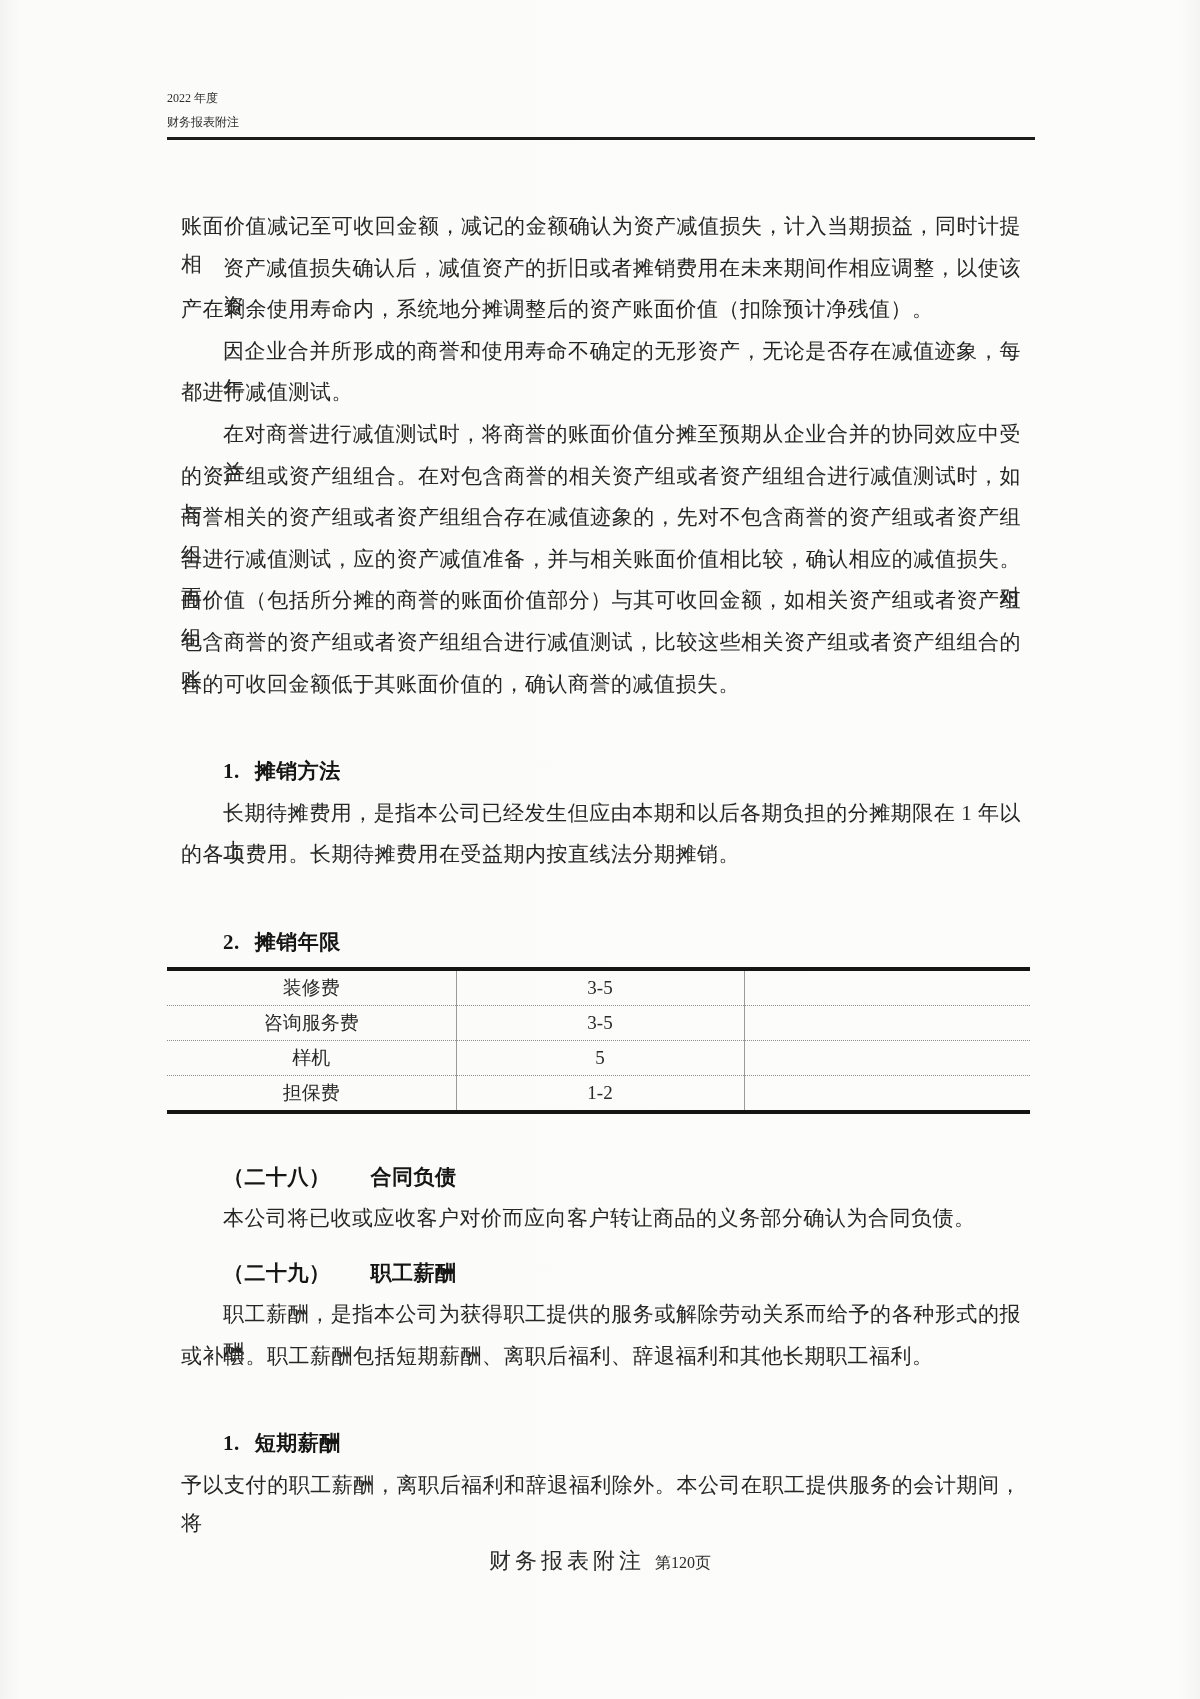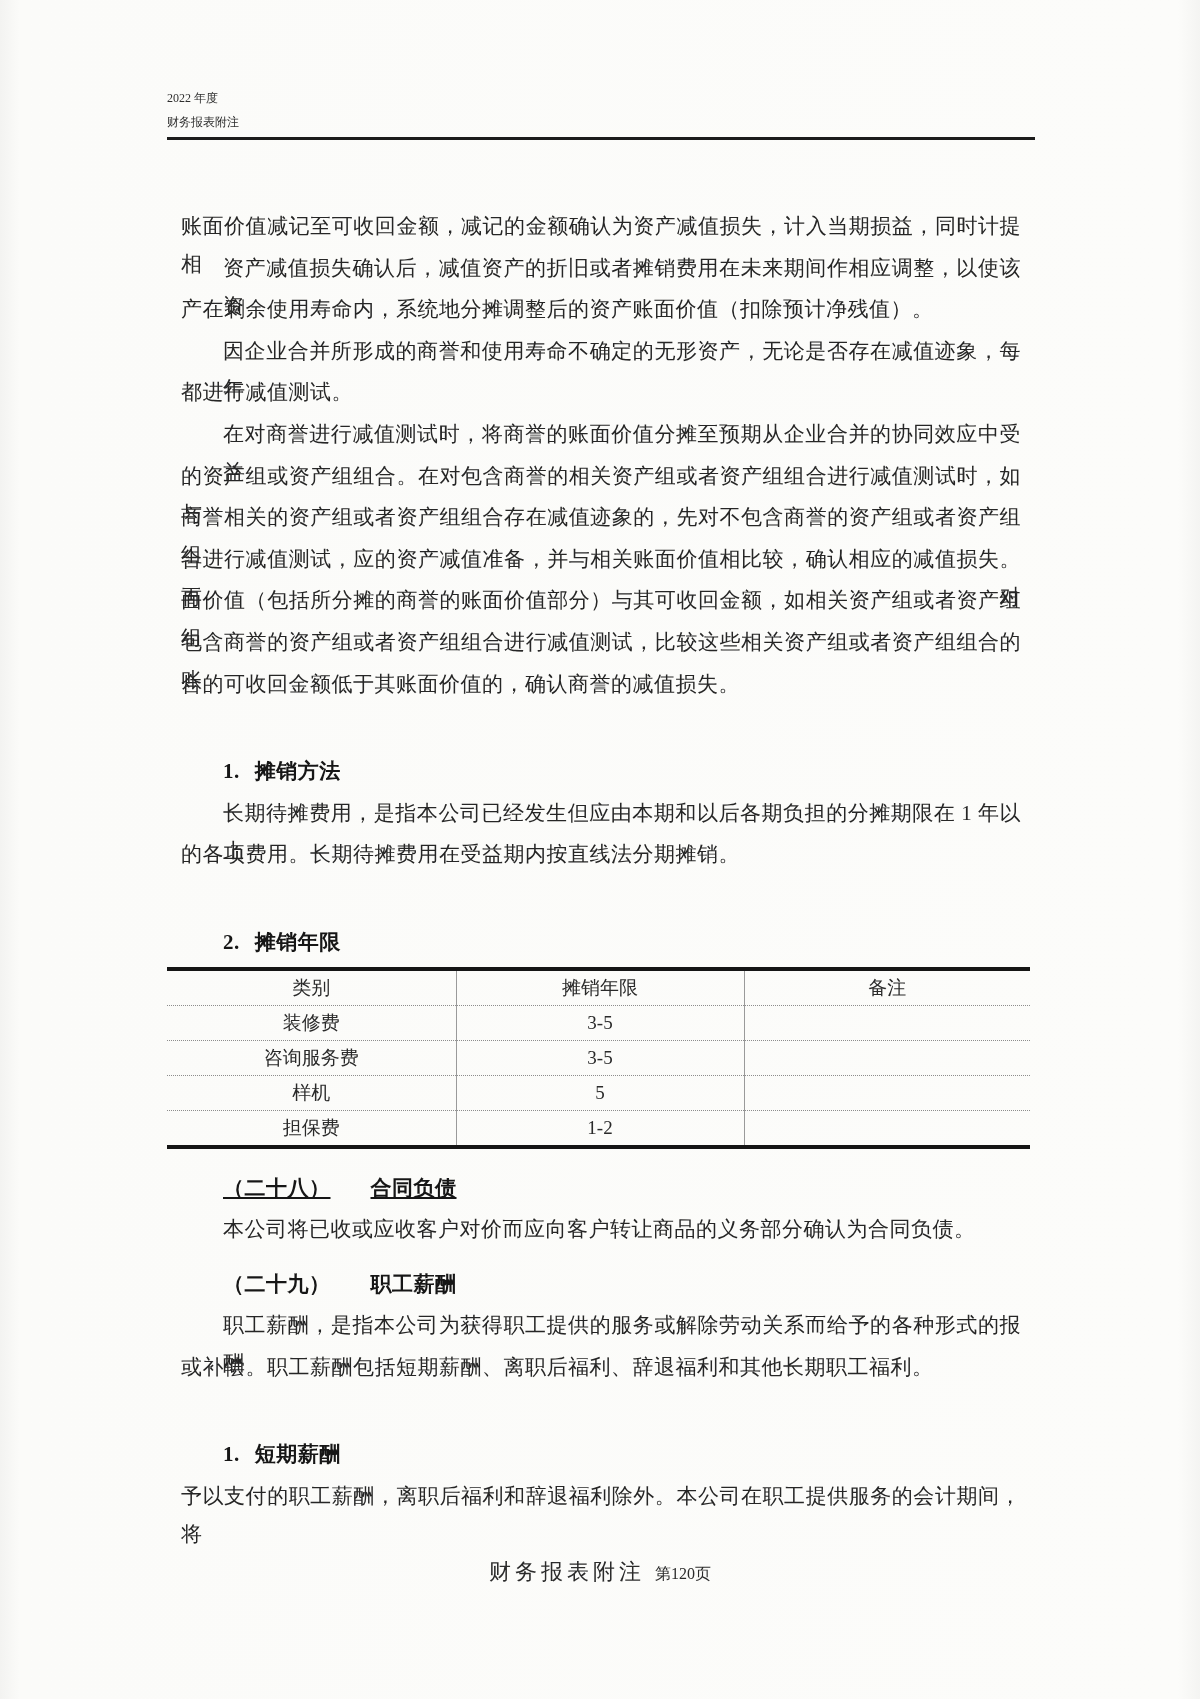--- a/index.html
+++ b/index.html
@@ -37,21 +37,21 @@
   }
   .fill{
     white-space:normal;
     text-align:justify;
     text-align-last:justify;
     text-justify:inter-character;
   }
   .ind{padding-left:42px;}
   .h{font-weight:bold;color:#161616;margin-top:46px;}
   .h27{margin-top:18px;}
-  .h28{margin-top:20px;text-decoration:underline;}
+  .h28{margin-top:44px;}
   .h29{margin-top:13px;}
   .secnum{margin-right:40px;}
   .subnum{margin-right:15px;}
   table.amort{
     border-collapse:collapse;
     table-layout:fixed;
     width:863px;
     margin:2px 0 0 -14px;
     border-top:4px solid #151515;
     border-bottom:4px solid #151515;
@@ -117,25 +117,20 @@
       <span class="subnum">2.</span><span>摊销年限</span>
     </div>
 
     <table class="amort">
       <colgroup>
           <col style="width:289px">
           <col style="width:288px">
           <col style="width:286px">
         </colgroup>
       <tbody>
-          <tr>
-        <th class="c1">类别</th>
-        <th class="c2">摊销年限</th>
-        <th>备注</th>
-      </tr>
       <tr>
         <td class="c1">装修费</td>
         <td class="c2">3-5</td>
         <td></td>
       </tr>
       <tr>
         <td class="c1">咨询服务费</td>
         <td class="c2">3-5</td>
         <td></td>
       </tr>

